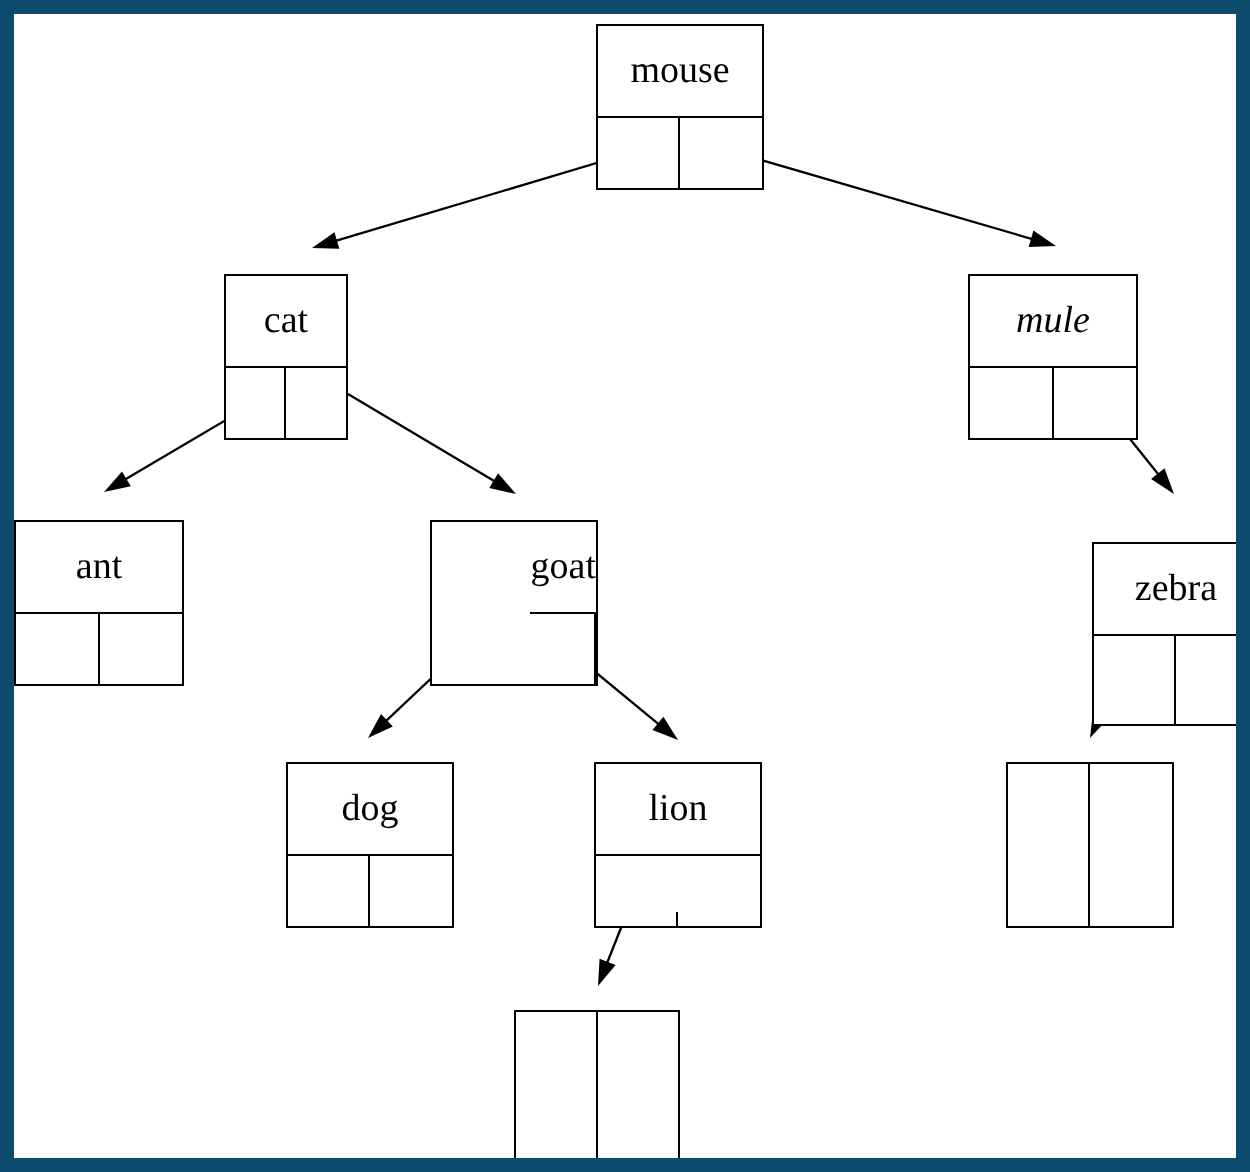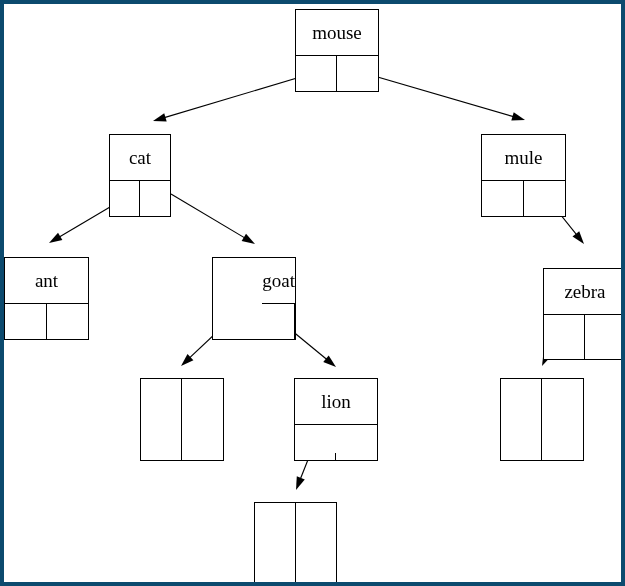--- a/index.html
+++ b/index.html
@@ -9,21 +9,21 @@
     background: #ffffff;
   }
   body {
     font-family: "Liberation Serif", "DejaVu Serif", serif;
   }
   #canvas {
     position: relative;
     width: 625px;
     height: 586px;
     background: #ffffff;
-    border: 4px solid #0c4a6e;
+    border: 7px solid #0c4a6e;
     box-sizing: border-box;
     overflow: hidden;
   }
   #edge-layer {
     position: absolute;
     left: 0;
     top: 0;
     width: 625px;
     height: 586px;
     pointer-events: none;
@@ -114,21 +114,21 @@
           <div class="ptr-cell right"></div>
         </div>
       </div>
       <div class="node" style="left: 105px; top: 130px; width: 62px; height: 83px;">
         <div class="node-label">cat</div>
         <div class="node-pointers">
           <div class="ptr-cell left"></div>
           <div class="ptr-cell right"></div>
         </div>
       </div>
-      <div class="node" style="left: 477px; top: 130px; width: 85px; height: 83px;">
+      <div class="node" style="left: 477px; top: 130px; width: 85px; height: 83px; font-style: italic;">
         <div class="node-label">mule</div>
         <div class="node-pointers">
           <div class="ptr-cell left"></div>
           <div class="ptr-cell right"></div>
         </div>
       </div>
       <div class="node" style="left: 0; top: 253px; width: 85px; height: 83px;">
         <div class="node-label">ant</div>
         <div class="node-pointers">
           <div class="ptr-cell left"></div>
@@ -143,20 +143,21 @@
         </div>
       </div>
       <div class="node" style="left: 539px; top: 264px; width: 84px; height: 92px;">
         <div class="node-label">zebra</div>
         <div class="node-pointers">
           <div class="ptr-cell left"></div>
           <div class="ptr-cell right"></div>
         </div>
       </div>
       <div class="node" style="left: 136px; top: 374px; width: 84px; height: 83px;">
+        <div class="node-label">dog</div>
         <div class="node-pointers">
           <div class="ptr-cell left"></div>
           <div class="ptr-cell right"></div>
         </div>
       </div>
       <div class="node" style="left: 290px; top: 374px; width: 84px; height: 83px; gap: 28px;">
         <div class="node-label">lion</div>
         <div class="node-pointers">
           <div class="ptr-cell left"></div>
           <div class="ptr-cell right"></div>

